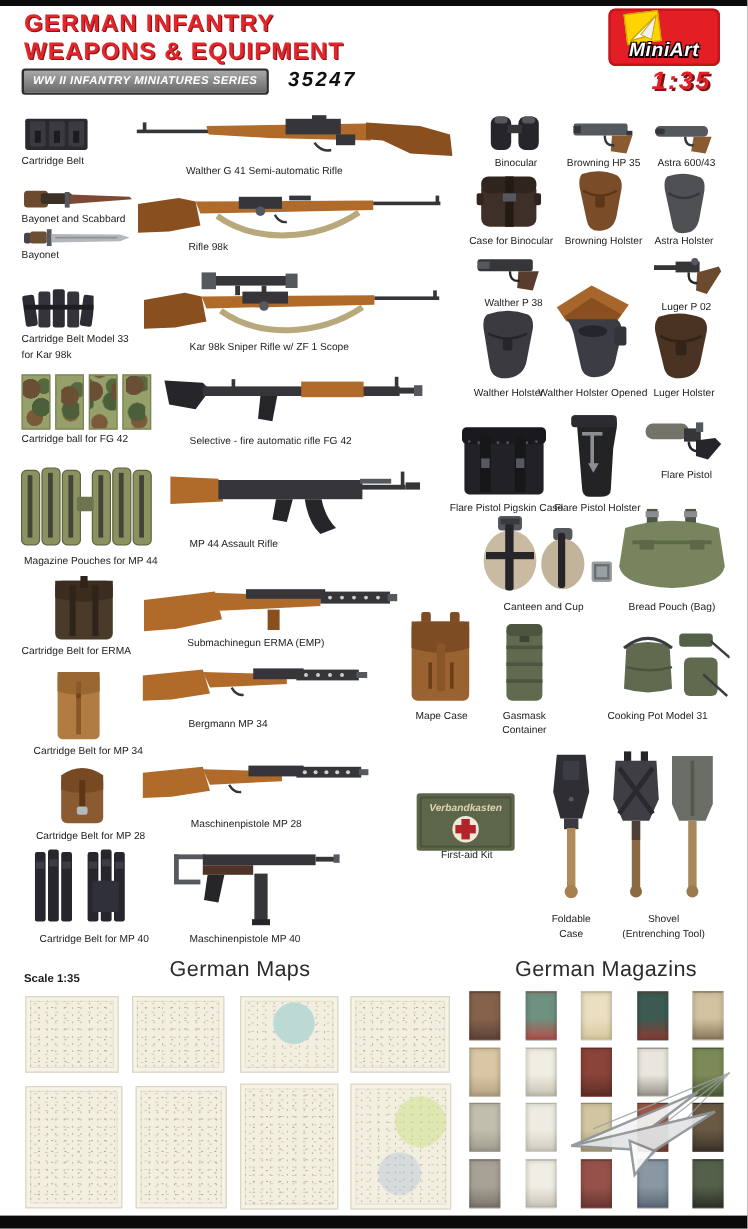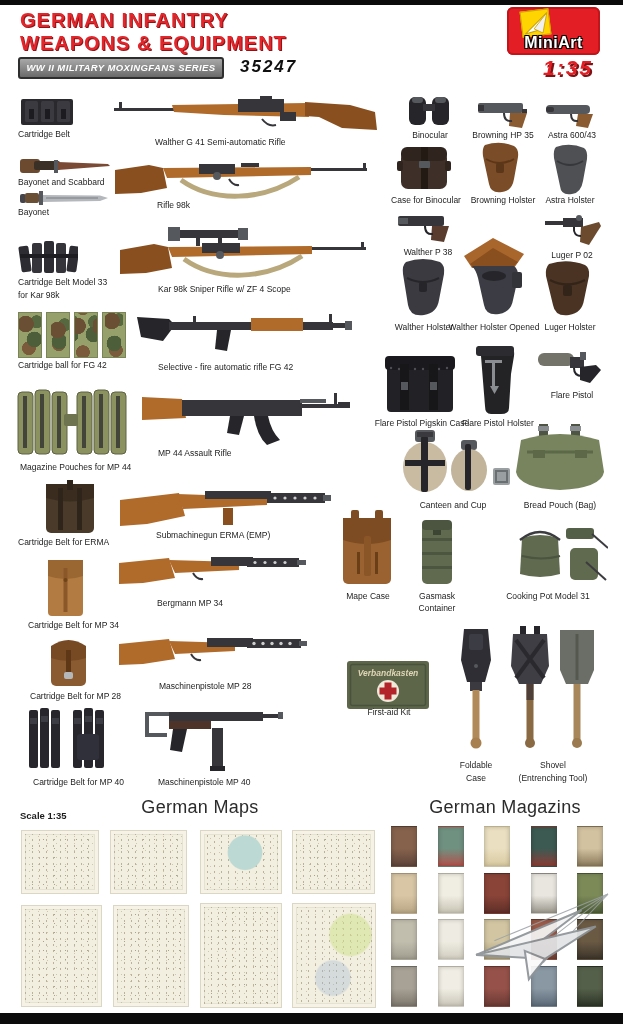--- a/index.html
+++ b/index.html
@@ -17,21 +17,21 @@
          background:linear-gradient(180deg,#a8a8a8,#6a6a6a);border:2px solid #2e2e2e;
          color:#fff;font-style:italic;font-weight:bold;font-size:9.5px;line-height:18px;
          text-align:center;letter-spacing:.4px;white-space:nowrap}
   .kitnum{position:absolute;left:240px;top:57px;font-weight:bold;font-size:17px;color:#101010;
           letter-spacing:2px;font-style:italic}
   .logo{position:absolute;left:507px;top:7px;width:93px;height:48px;background:#e31e24;
         border-radius:6px;box-shadow:inset 0 0 0 2px #c0151b;}
   .logo .sq{position:absolute;left:14px;top:3px;width:27px;height:24px;background:#ffd400;
         transform:rotate(-7deg);border:1px solid #caa500}
   .logo .name{position:absolute;left:0;right:0;bottom:3px;text-align:center;color:#fff;
-        font-weight:bold;font-size:16px;letter-spacing:.5px;
+        font-weight:bold;font-style:italic;font-size:16px;letter-spacing:.5px;
         text-shadow:-1px -1px 0 #000,1px -1px 0 #000,-1px 1px 0 #000,1px 1px 0 #000}
   .logoscale{position:absolute;left:543px;top:56px;color:#e31e24;font-weight:bold;
         font-style:italic;font-size:21px;letter-spacing:2px;text-shadow:2px 2px 0 #7c1416}
 
   
   .fig{position:absolute}
   .fig svg{display:block;width:100%;height:100%}
   .cap{position:absolute;font-size:8.5px;line-height:1.3;color:#1c1c1c;white-space:nowrap}
   .cap.c{text-align:center;white-space:normal}
   .mt{fill:#35353a}.mt2{fill:#55585c}.wd{fill:#b06a2a}.wd2{fill:#8a4f1e}
@@ -76,21 +76,21 @@
 </style>
 </head>
 <body>
 
 <div class="sheet">
   <div class="bar top"></div>
   <div class="bar bottom"></div>
 
   <div class="title t1">GERMAN INFANTRY</div>
   <div class="title t2">WEAPONS &amp; EQUIPMENT</div>
-  <div class="badge">WW II MILITARY MOXINGFANS  SERIES</div>
+  <div class="badge">WW II INFANTRY MINIATURES  SERIES</div>
   <div class="kitnum">35247</div>
   <div class="logo">
     <div class="sq">
       <svg viewBox="0 0 26 24">
           <polygon points="2,21 25,3 14,19" fill="#ffffff" stroke="#c9a100" stroke-width="1"></polygon>
           <polygon points="11,17 25,3 19,22" fill="#f0f0f0" stroke="#c9a100" stroke-width="0.8"></polygon>
         </svg>
     </div>
     <div class="name">MiniArt</div>
   </div>
@@ -181,21 +181,21 @@
         <rect x="100" y="16" width="4" height="8" class="mt"></rect>
         <polygon points="2,28 36,22 50,25 54,46 28,51 2,52" class="wd2"></polygon>
         <polygon points="50,25 194,24 194,32 54,35" class="wd"></polygon>
         <rect x="194" y="25" width="54" height="3" class="mt"></rect>
         <rect x="243" y="20" width="3" height="6" class="mt"></rect>
         <rect x="84" y="21" width="38" height="10" class="mt"></rect>
         <circle cx="102" cy="33" r="4" class="mt2"></circle>
         <path d="M66,37 C98,60 148,58 184,34" stroke="#b9a87c" stroke-width="5" fill="none"></path>
       </svg>
   </div>
-  <div class="cap" style="left:158px;top:284px">Kar 98k Sniper Rifle w/ ZF 4 Scope</div>
+  <div class="cap" style="left:158px;top:284px">Kar 98k Sniper Rifle w/ ZF 1 Scope</div>
 
   <div class="camo-set" style="left:18px;top:312px">
     <span class="camo"></span>
     <span class="camo"></span>
     <span class="camo"></span>
     <span class="camo"></span>
   </div>
   <div class="cap" style="left:18px;top:360px">Cartridge ball for FG 42</div>
 
   <div class="fig" style="left:133px;top:305px;width:220px;height:56px">

